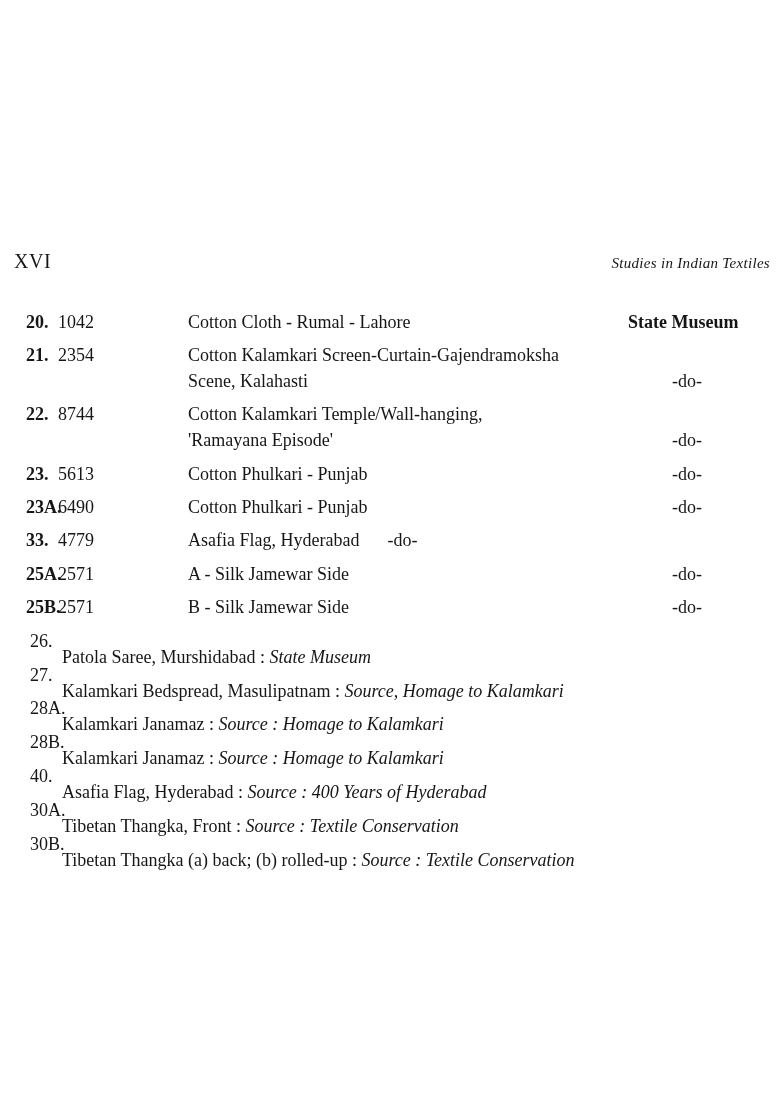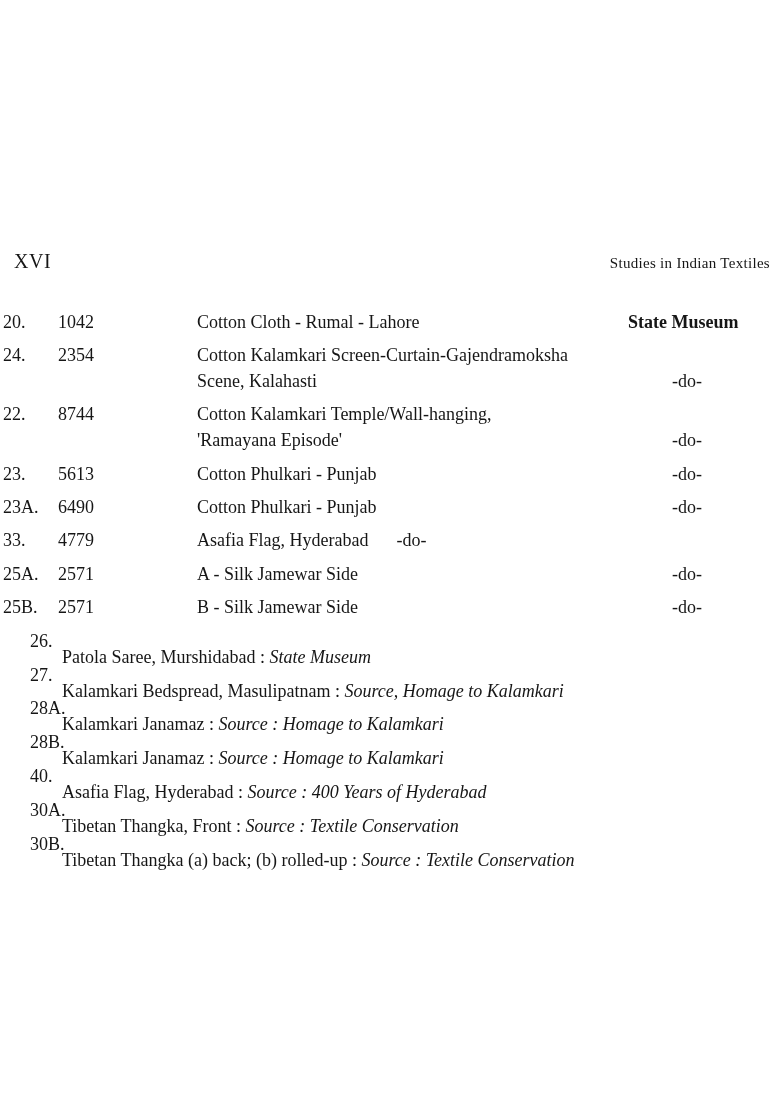--- a/index.html
+++ b/index.html
@@ -6,26 +6,26 @@
     body {
       width: 780px; height: 1108px; position: relative; overflow: hidden;
       font-family: "Liberation Serif", "DejaVu Serif", serif;
       color: #161616;
     }
     .running-head {
       position: absolute; top: 250px; left: 14px; right: 10px;
       height: 22px; display: flex; justify-content: space-between; align-items: baseline;
     }
     .folio { font-size: 20px; letter-spacing: 0.5px; }
-    .book-title { font-size: 15px; letter-spacing: 0.3px; text-align: right; }
+    .book-title { font-size: 15px; font-style: italic; letter-spacing: 0.3px; text-align: right; }
 
     .row { position: absolute; left: 0; width: 780px; font-size: 18px; line-height: 26px; }
-    .num { position: absolute; left: 3px; }
+    .num { position: absolute; left: 26px; font-weight: bold; }
     .acc { position: absolute; left: 58px; }
-    .desc { position: absolute; left: 188px; white-space: nowrap; margin-left: 9px; }
+    .desc { position: absolute; left: 188px; white-space: nowrap; }
     .loc { position: absolute; left: 672px; white-space: nowrap; }
     .loc.bold { left: 628px; font-weight: bold; }
     .inline-do { margin-left: 28px; }
 
     .srow { position: absolute; left: 0; width: 780px; font-size: 18px; line-height: 26px; }
     .snum { position: absolute; left: 30px; }
     .stext { position: absolute; left: 62px; white-space: nowrap; margin-top: 16px; }
     .src { font-style: italic; }
   </style>
 </head>
@@ -37,21 +37,21 @@
 </div>
 
 <div class="row" style="top:309px">
   <span class="num">20.</span>
   <span class="acc">1042</span>
   <span class="desc">Cotton Cloth - Rumal - Lahore</span>
   <span class="loc bold">State Museum</span>
 </div>
 
 <div class="row" style="top:342px">
-  <span class="num">24.</span>
+  <span class="num">21.</span>
   <span class="acc">2354</span>
   <span class="desc">Cotton Kalamkari Screen-Curtain-Gajendramoksha</span>
 </div>
 <div class="row" style="top:368px">
   <span class="desc">Scene, Kalahasti</span>
   <span class="loc">-do-</span>
 </div>
 
 <div class="row" style="top:401px">
   <span class="num">22.</span>

